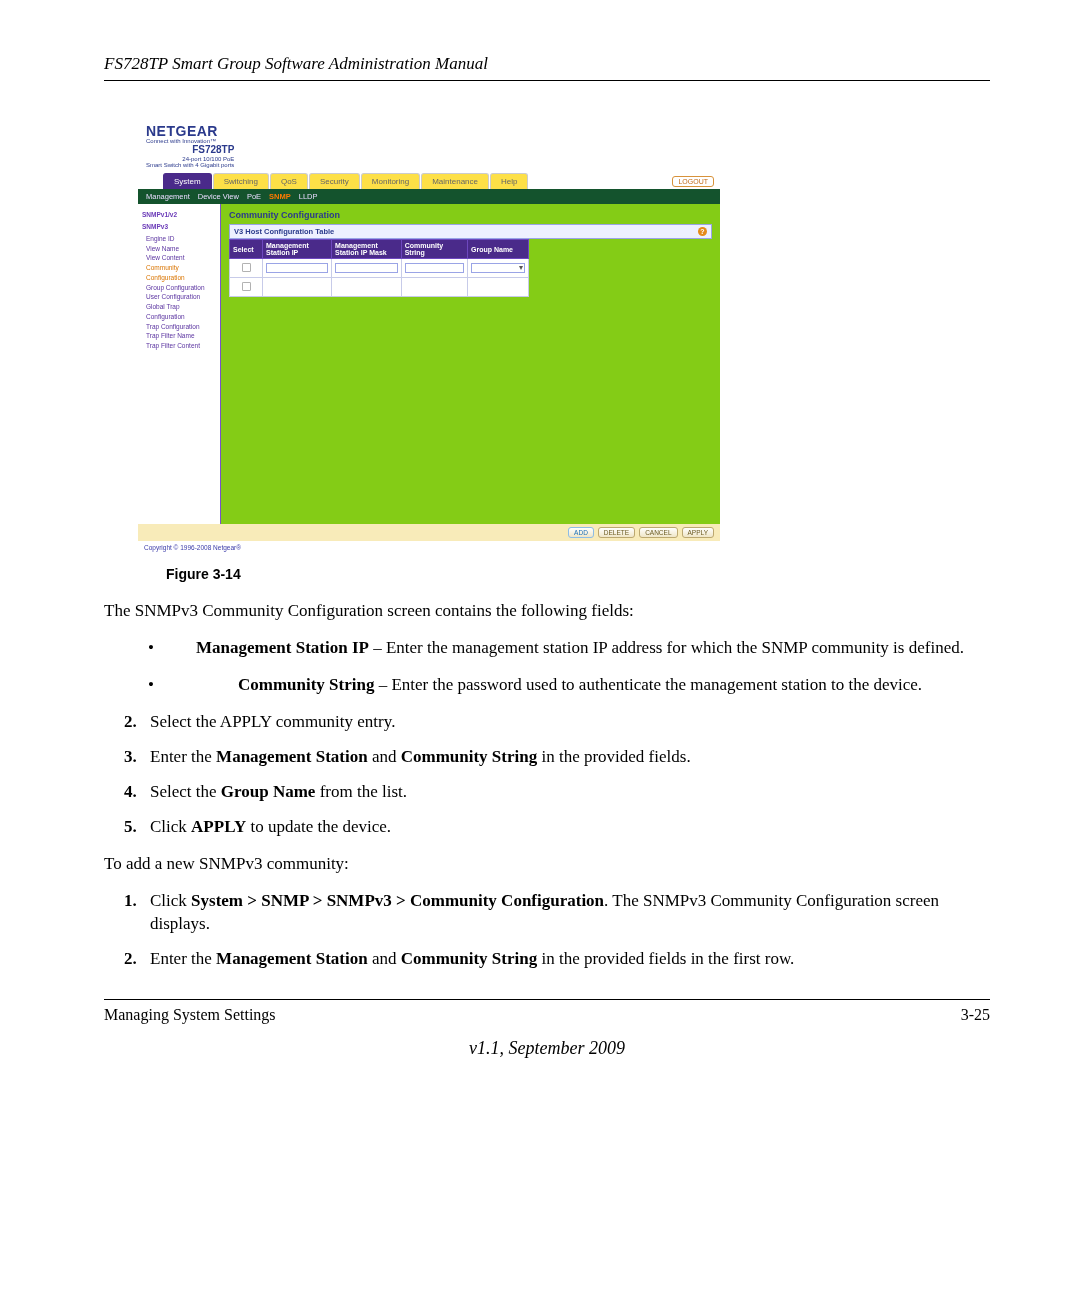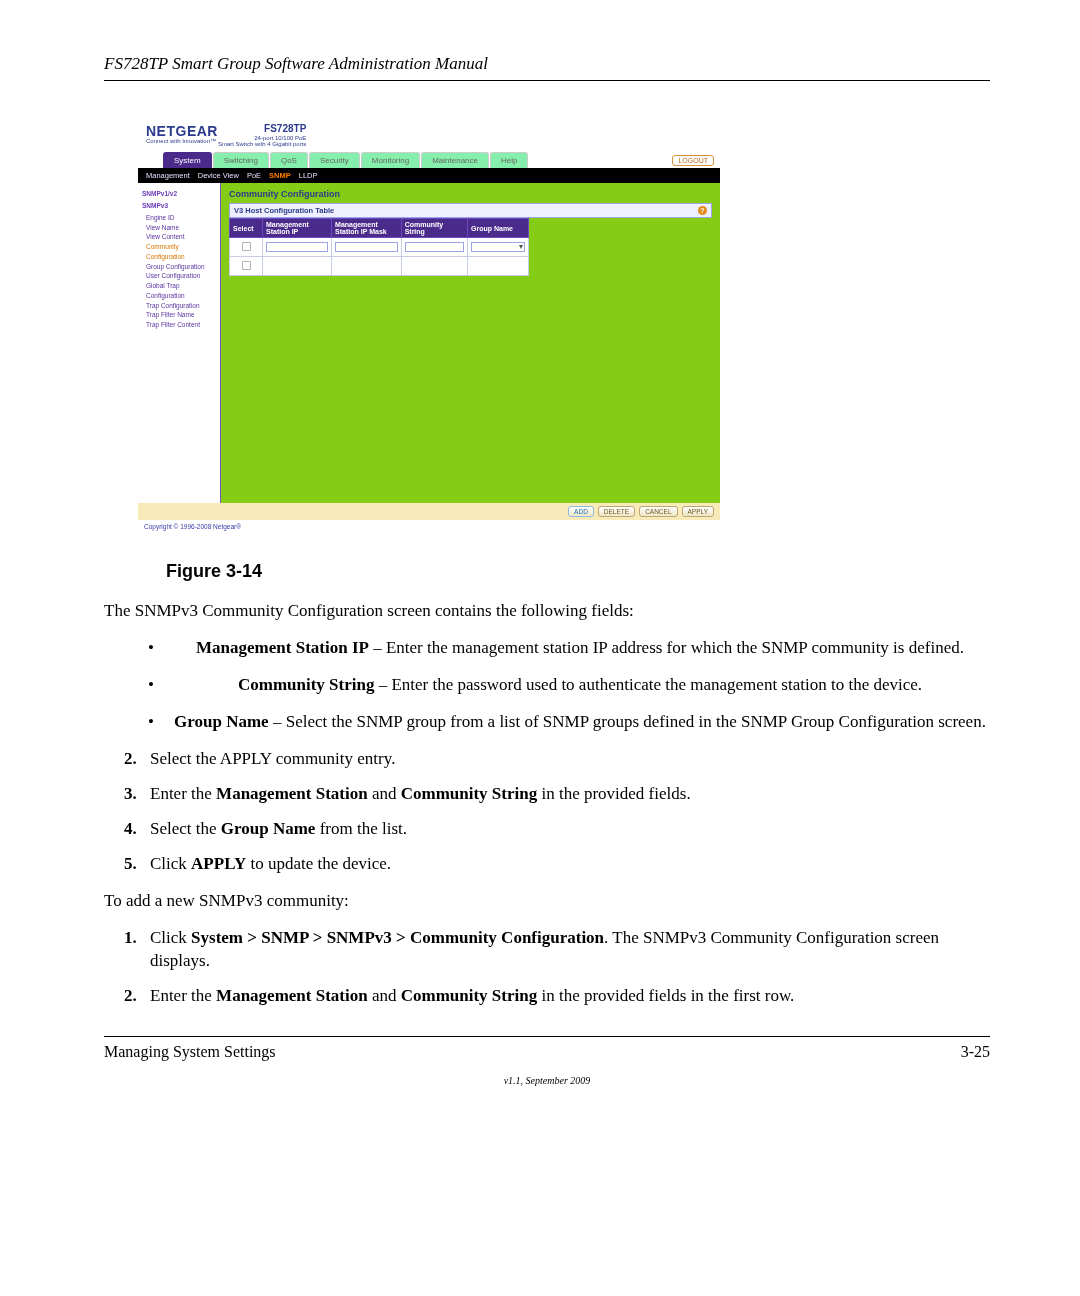--- a/index.html
+++ b/index.html
@@ -26,22 +26,24 @@
     margin: 0 auto 12px 34px;
     width: 582px;
   }
   .netgear-frame {
     width: 582px;
     background: #fff;
     font-family: Arial, Helvetica, sans-serif;
   }
   .ng-top {
     display: flex;
+    justify-content: space-between;
     align-items: flex-start;
     padding: 6px 8px 4px 8px;
+    flex-direction: column;
   }
   .ng-logo {
     font-family: Arial, Helvetica, sans-serif;
     font-weight: 700;
     font-size: 14px;
     color: #2b3a8c;
     letter-spacing: 0.5px;
   }
   .ng-tagline {
     font-size: 6px;
@@ -61,41 +63,41 @@
     background: #fff;
     padding: 0 6px 0 6px;
     gap: 0;
     font-size: 8px;
   }
   .ng-tab {
     padding: 3px 10px;
     color: #666;
     border: 1px solid #ccc;
     border-bottom: none;
-    background: #86efac;
+    background: #fde047;
     border-radius: 3px 3px 0 0;
     margin-right: 1px;
   }
   .ng-tab.active {
     background: #4a2a8a;
     color: #fff;
     border-color: #4a2a8a;
     margin-left: 19px;
   }
   .ng-logout {
     margin-left: auto;
     font-size: 7px;
     color: #c06a18;
     border: 1px solid #d8923a;
     border-radius: 3px;
     padding: 1px 5px;
     background: #fff;
   }
   .ng-subtabs {
-    background: #000000;
+    background: #14532d;
     color: #fff;
     font-size: 7.5px;
     padding: 3px 8px;
     display: flex;
     gap: 8px;
   }
   .ng-subtabs span { color: #e9dcff; }
   .ng-subtabs .st-active { color: #ff7a00; font-weight: 700; }
   .ng-body {
     display: flex;
@@ -192,22 +194,22 @@
   .ng-btn.primary { color: #1b6fb5; border-color: #8dbde6; }
   .ng-copyright {
     font-size: 6.5px;
     color: #3a3aa8;
     padding: 3px 6px;
   }
   
   .caption {
     font-family: Arial, Helvetica, sans-serif;
     font-weight: 700;
-    font-size: 18px;
-    margin: 28px 0 18px 34px;
+    font-size: 14px;
+    margin: 12px 0 18px 34px;
     padding-left: 28px;
   }
   p.body { margin: 0 0 14px 0; line-height: 1.35; }
   ul.bullets { list-style: none; padding: 0; margin: 0 0 14px 0; }
   ul.bullets > li {
     position: relative;
     padding-left: 66px;
     margin-bottom: 14px;
     line-height: 1.35;
     text-align: center;
@@ -234,21 +236,21 @@
   .footer-rule { border-top: 1px solid #000; margin-top: 28px; }
   .footer {
     display: flex;
     justify-content: space-between;
     font-size: 16px;
     padding-top: 6px;
   }
   .footer-center {
     text-align: center;
     font-style: italic;
-    font-size: 10px;
+    font-size: 18px;
     margin-top: 14px;
   }
   b { font-weight: 700; }
 </style>
 </head>
 <body>
 
 <div class="running-head">FS728TP Smart Group Software Administration Manual</div>
 <div class="rule"></div>
 
@@ -342,21 +344,20 @@
   </div>
 </div>
 
 <div class="caption">Figure 3-14</div>
 
 <p class="body">The SNMPv3 Community Configuration screen contains the following fields:</p>
 
 <ul class="bullets">
   <li><b>Management Station IP</b><span> – Enter the management station IP address for which the SNMP community is defined.</span></li>
   <li><b>Community String</b><span> – Enter the password used to authenticate the management station to the device.</span></li>
-  <li><b>Group Name</b><span> – Select the SNMP group from a list of SNMP groups defined in the SNMP Group Configuration screen.</span></li>
 </ul>
 
 <ol class="steps">
   <li><span class="num">2.</span><span>Select the APPLY community entry.</span></li>
   <li><span class="num">3.</span><span>Enter the </span><b>Management Station</b><span> and </span><b>Community String</b><span> in the provided fields.</span></li>
   <li><span class="num">4.</span><span>Select the </span><b>Group Name</b><span> from the list.</span></li>
   <li><span class="num">5.</span><span>Click </span><b>APPLY</b><span> to update the device.</span></li>
 </ol>
 
 <p class="body">To add a new SNMPv3 community:</p>

